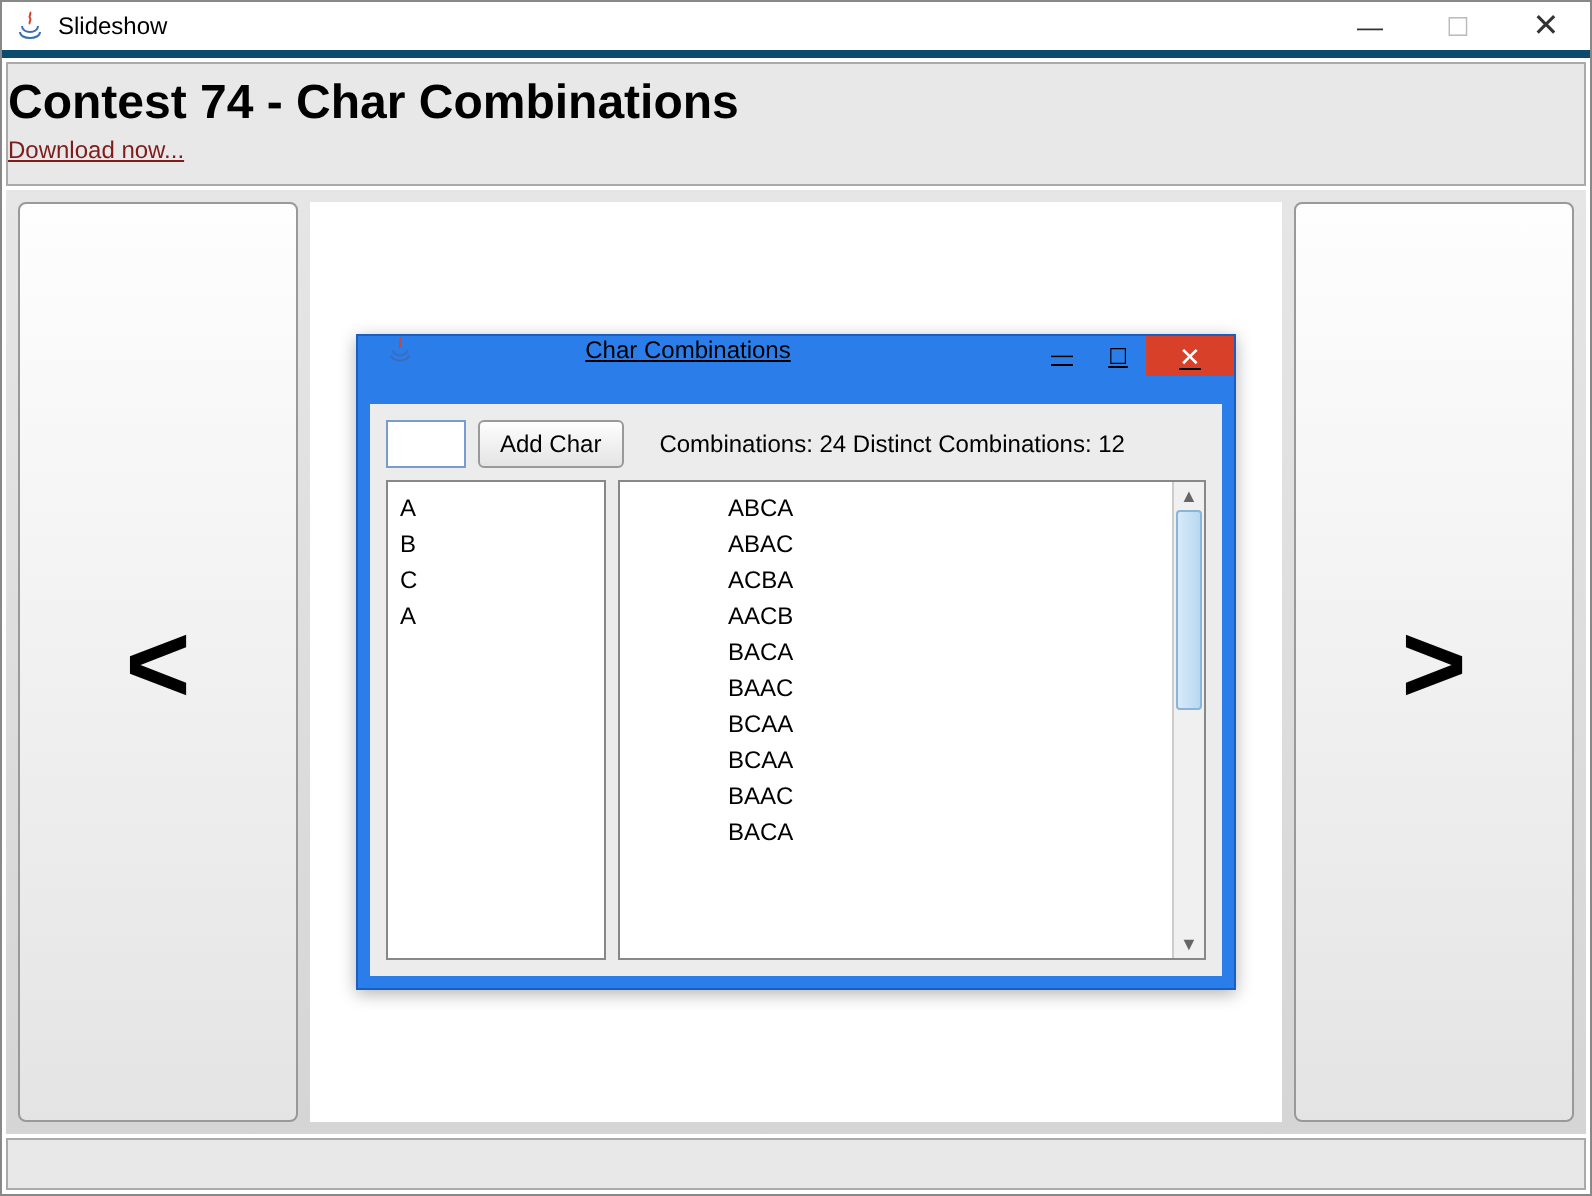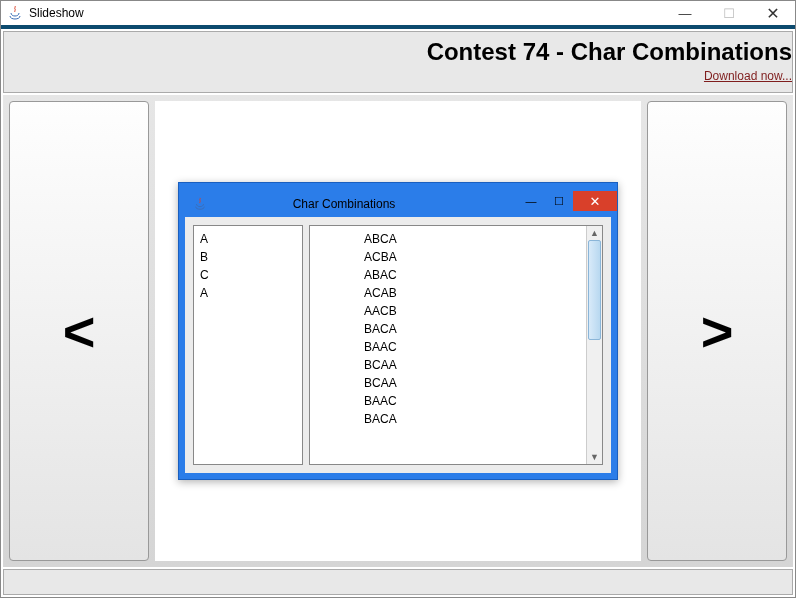--- a/index.html
+++ b/index.html
@@ -8,35 +8,35 @@
   
   .outer-window { width: 796px; height: 598px; border: 1px solid #888; display: flex; flex-direction: column; }
   .titlebar { height: 28px; background: #fff; display: flex; align-items: center; border-bottom: 4px solid #0c4a6e; }
   .titlebar .java-icon { width: 16px; height: 16px; margin: 0 6px; }
   .titlebar .title { font-size: 12px; color: #000; flex: 1; }
   .titlebar .win-btns { display: flex; }
   .titlebar .win-btn { width: 44px; height: 28px; display: flex; align-items: center; justify-content: center; font-size: 13px; color: #333; }
   .titlebar .win-btn.max { color: #bbb; }
   .titlebar .win-btn.close { font-size: 16px; }
 
-  .header-panel { background: #e8e8e8; border: 1px solid #aaa; margin: 2px; padding: 6px 0 8px 0; text-align: right; }
+  .header-panel { background: #e8e8e8; border: 1px solid #aaa; margin: 2px; padding: 6px 0 8px 0; text-align: left; }
   .header-panel h1 { font-family: Verdana, sans-serif; font-size: 24px; font-weight: bold; color: #000; }
   .header-panel a { font-size: 12px; color: #7f1d1d; text-decoration: underline; }
 
   .body-panel { flex: 1; background: linear-gradient(to bottom, #e6e6e6, #d5d5d5); margin: 0 2px; padding: 6px; display: flex; gap: 6px; }
 
   .nav-btn { width: 140px; background: linear-gradient(to bottom, #fefefe, #e4e4e4); border: 1px solid #999; border-radius: 4px; display: flex; align-items: center; justify-content: center; font-family: Arial, sans-serif; font-size: 56px; font-weight: bold; color: #000; }
 
   .slide-area { flex: 1; background: #fff; display: flex; align-items: center; justify-content: center; position: relative; }
 
   .footer-panel { height: 26px; background: #e8e8e8; border: 1px solid #aaa; margin: 2px; }
 
   
   .inner-window { width: 440px; background: #2b7de9; border: 1px solid #1a5fbf; box-shadow: 0 2px 8px rgba(0,0,0,0.3); display: flex; flex-direction: column; }
-  .inner-titlebar { height: 28px; background: #2b7de9; display: flex; align-items: flex-end; padding: 0 0 0 14px; }
+  .inner-titlebar { height: 28px; background: #2b7de9; display: flex; align-items: flex-start; padding: 0 0 0 14px; text-decoration: underline; }
   .inner-titlebar .java-icon { width: 14px; height: 14px; margin-right: 4px; }
   .inner-titlebar .title { flex: 1; text-align: center; font-size: 12px; color: #000; margin-right: 40px; }
   .inner-titlebar .ctrl-group { display: flex; }
   .inner-titlebar .ctrl { width: 28px; height: 20px; display: flex; align-items: center; justify-content: center; font-size: 11px; }
   .inner-titlebar .ctrl.min { color: #000; }
   .inner-titlebar .ctrl.max { color: #000; }
   .inner-titlebar .ctrl.close { background: #d9402a; color: #fff; width: 44px; height: 20px; font-size: 13px; }
 
   .inner-body { background: #ececec; margin: 6px; padding: 8px; display: flex; flex-direction: column; gap: 6px; }
   .inner-top-row { display: flex; align-items: center; gap: 6px; }
@@ -99,33 +99,37 @@
               </svg>
           </span>
           <span class="title">Char Combinations</span>
           <div class="ctrl-group">
             <div class="ctrl min">—</div>
             <div class="ctrl max">☐</div>
             <div class="ctrl close">✕</div>
           </div>
         </div>
         <div class="inner-body">
+          <div class="inner-top-row">
+            <input class="char-input" value="" style="">
+            <button class="add-btn">Add Char</button>
+            <span class="stats">Combinations: 24 Distinct Combinations: 12</span>
+          </div>
           <div class="inner-lists">
             <div class="listbox left">
               <div class="list-item">A</div>
               <div class="list-item">B</div>
               <div class="list-item">C</div>
               <div class="list-item">A</div>
             </div>
             <div class="listbox right">
               <div class="content">
                 <div class="list-item">ABCA</div>
+                <div class="list-item">ABAC</div>
                 <div class="list-item">ACBA</div>
-                <div class="list-item">ABAC</div>
-                <div class="list-item">ACAB</div>
                 <div class="list-item">AACB</div>
                 <div class="list-item">BACA</div>
                 <div class="list-item">BAAC</div>
                 <div class="list-item">BCAA</div>
                 <div class="list-item">BCAA</div>
                 <div class="list-item">BAAC</div>
                 <div class="list-item">BACA</div>
               </div>
               <div class="scrollbar-v">
                 <span class="scroll-arrow up">▲</span>

